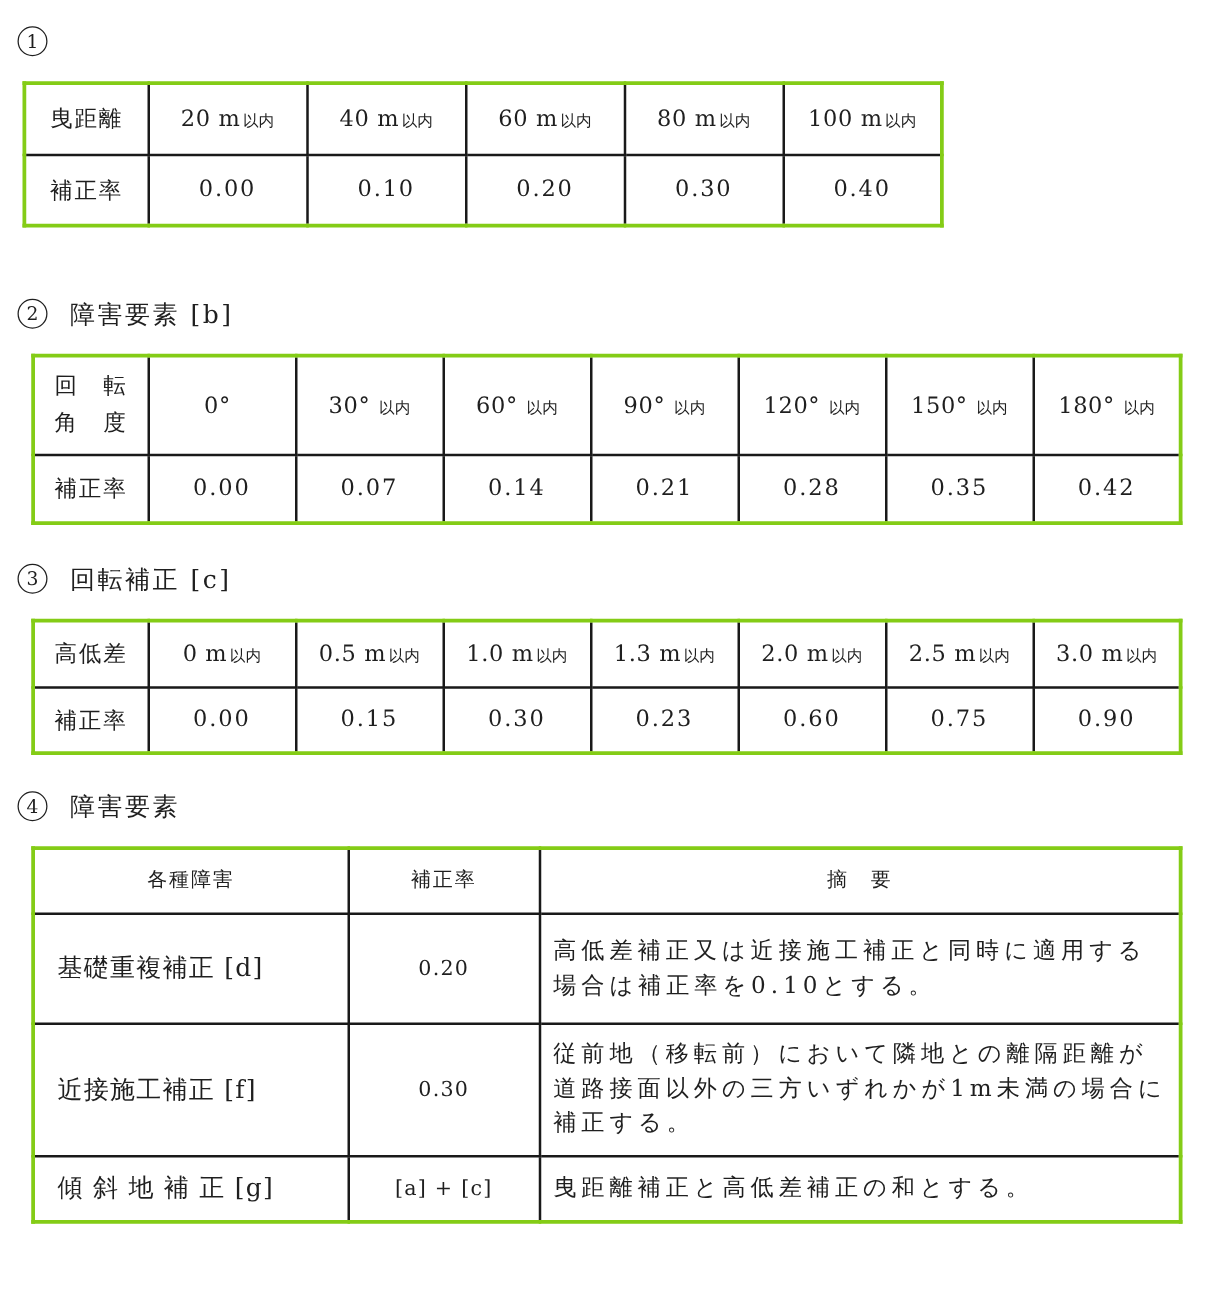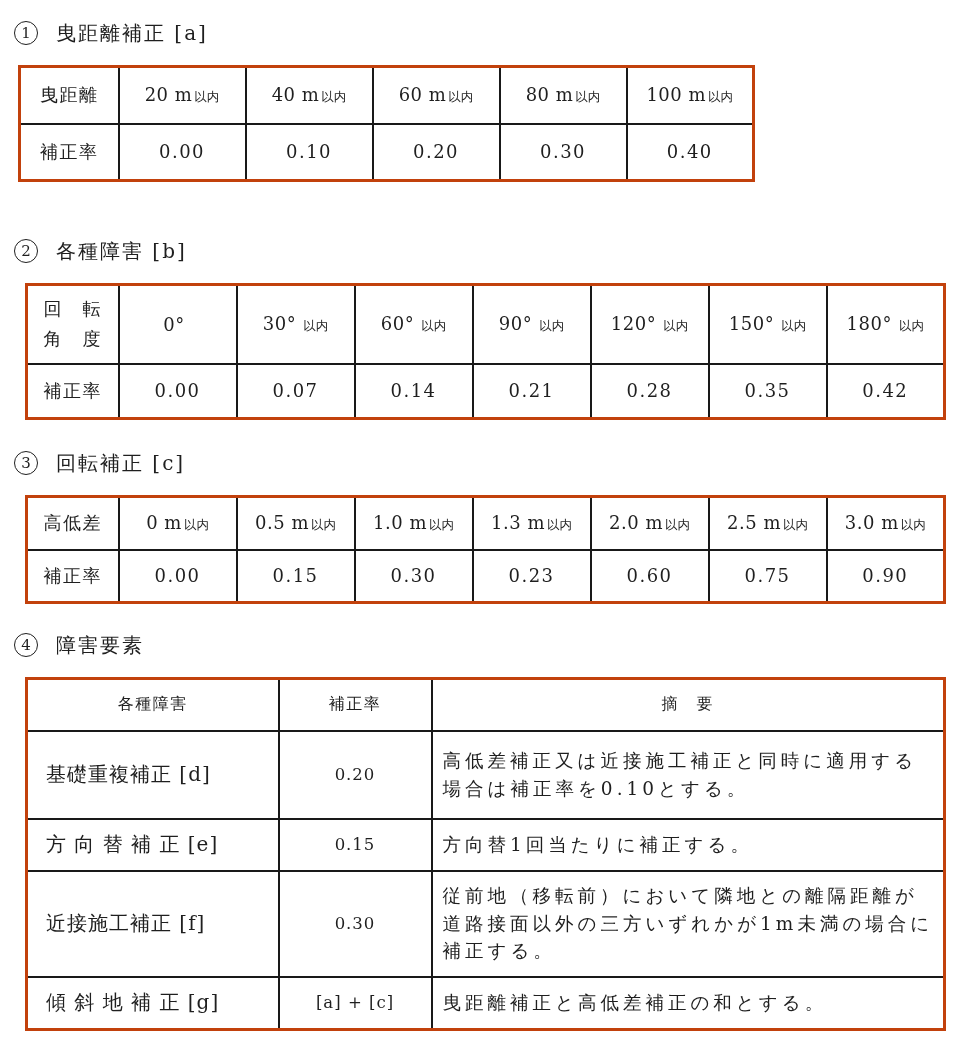--- a/index.html
+++ b/index.html
@@ -26,21 +26,21 @@
     font-size: 15px; letter-spacing: 0;
   }
   .mt1 { margin-top: 6px; }
   .mt2 { margin-top: 56px; }
   .mt3 { margin-top: 30px; }
   .mt4 { margin-top: 28px; }
 
   
   table.tbl {
     border-collapse: collapse; table-layout: fixed;
-    border: 3px solid #c2410c;
+    border: 3px solid #84cc16;
     margin-top: 19px;
   }
   .tbl td { border: 2px solid #191919; text-align: center; vertical-align: middle; font-size: 18px; }
   .t1 { margin-left: 6px;  width: 734px; }
   .t2 { margin-left: 13px; width: 918px; margin-top: 14px; }
   .t3 { margin-left: 13px; width: 918px; margin-top: 12px; }
   .t4 { margin-left: 13px; width: 918px; margin-top: 12px; }
 
   .t1 tr { height: 57px; }
   .t2 tr.r-head { height: 79px; }
@@ -71,21 +71,20 @@
 </head>
 <body>
 
 <div class="page">
 
   <div>
     <div class="sec-title mt1">
       <span class="circ">
           <span>1</span>
         </span>
-      <span>曳距離補正 [a]</span>
     </div>
     <table class="tbl t1">
       <colgroup>
           <col style="width:99px">
           <col style="width:127px">
           <col style="width:127px">
           <col style="width:127px">
           <col style="width:127px">
           <col style="width:127px">
         </colgroup>
@@ -108,21 +107,21 @@
         </tr>
       </tbody>
     </table>
   </div>
 
   <div>
     <div class="sec-title mt2">
       <span class="circ">
           <span>2</span>
         </span>
-      <span>各種障害 [b]</span>
+      <span>障害要素 [b]</span>
     </div>
     <table class="tbl t2">
       <colgroup>
           <col style="width:92px">
           <col style="width:118px">
           <col style="width:118px">
           <col style="width:118px">
           <col style="width:118px">
           <col style="width:118px">
           <col style="width:118px">
@@ -216,25 +215,20 @@
         <tr class="r-h">
           <td class="h-cell">各種障害</td>
           <td class="h-cell">補正率</td>
           <td class="h-cell">摘　要</td>
         </tr>
         <tr class="r-d">
           <td class="name-cell">基礎重複補正 [d]</td>
           <td class="rate-cell">0.20</td>
           <td class="note-cell">高低差補正又は近接施工補正と同時に適用する場合は補正率を0.10とする。</td>
         </tr>
-        <tr class="r-e">
-          <td class="name-cell">方 向 替 補 正 [e]</td>
-          <td class="rate-cell">0.15</td>
-          <td class="note-cell">方向替1回当たりに補正する。</td>
-        </tr>
         <tr class="r-f">
           <td class="name-cell">近接施工補正 [f]</td>
           <td class="rate-cell">0.30</td>
           <td class="note-cell">従前地（移転前）において隣地との離隔距離が道路接面以外の三方いずれかが1m未満の場合に補正する。</td>
         </tr>
         <tr class="r-g">
           <td class="name-cell">傾 斜 地 補 正 [g]</td>
           <td class="rate-cell">[a] + [c]</td>
           <td class="note-cell">曳距離補正と高低差補正の和とする。</td>
         </tr>

